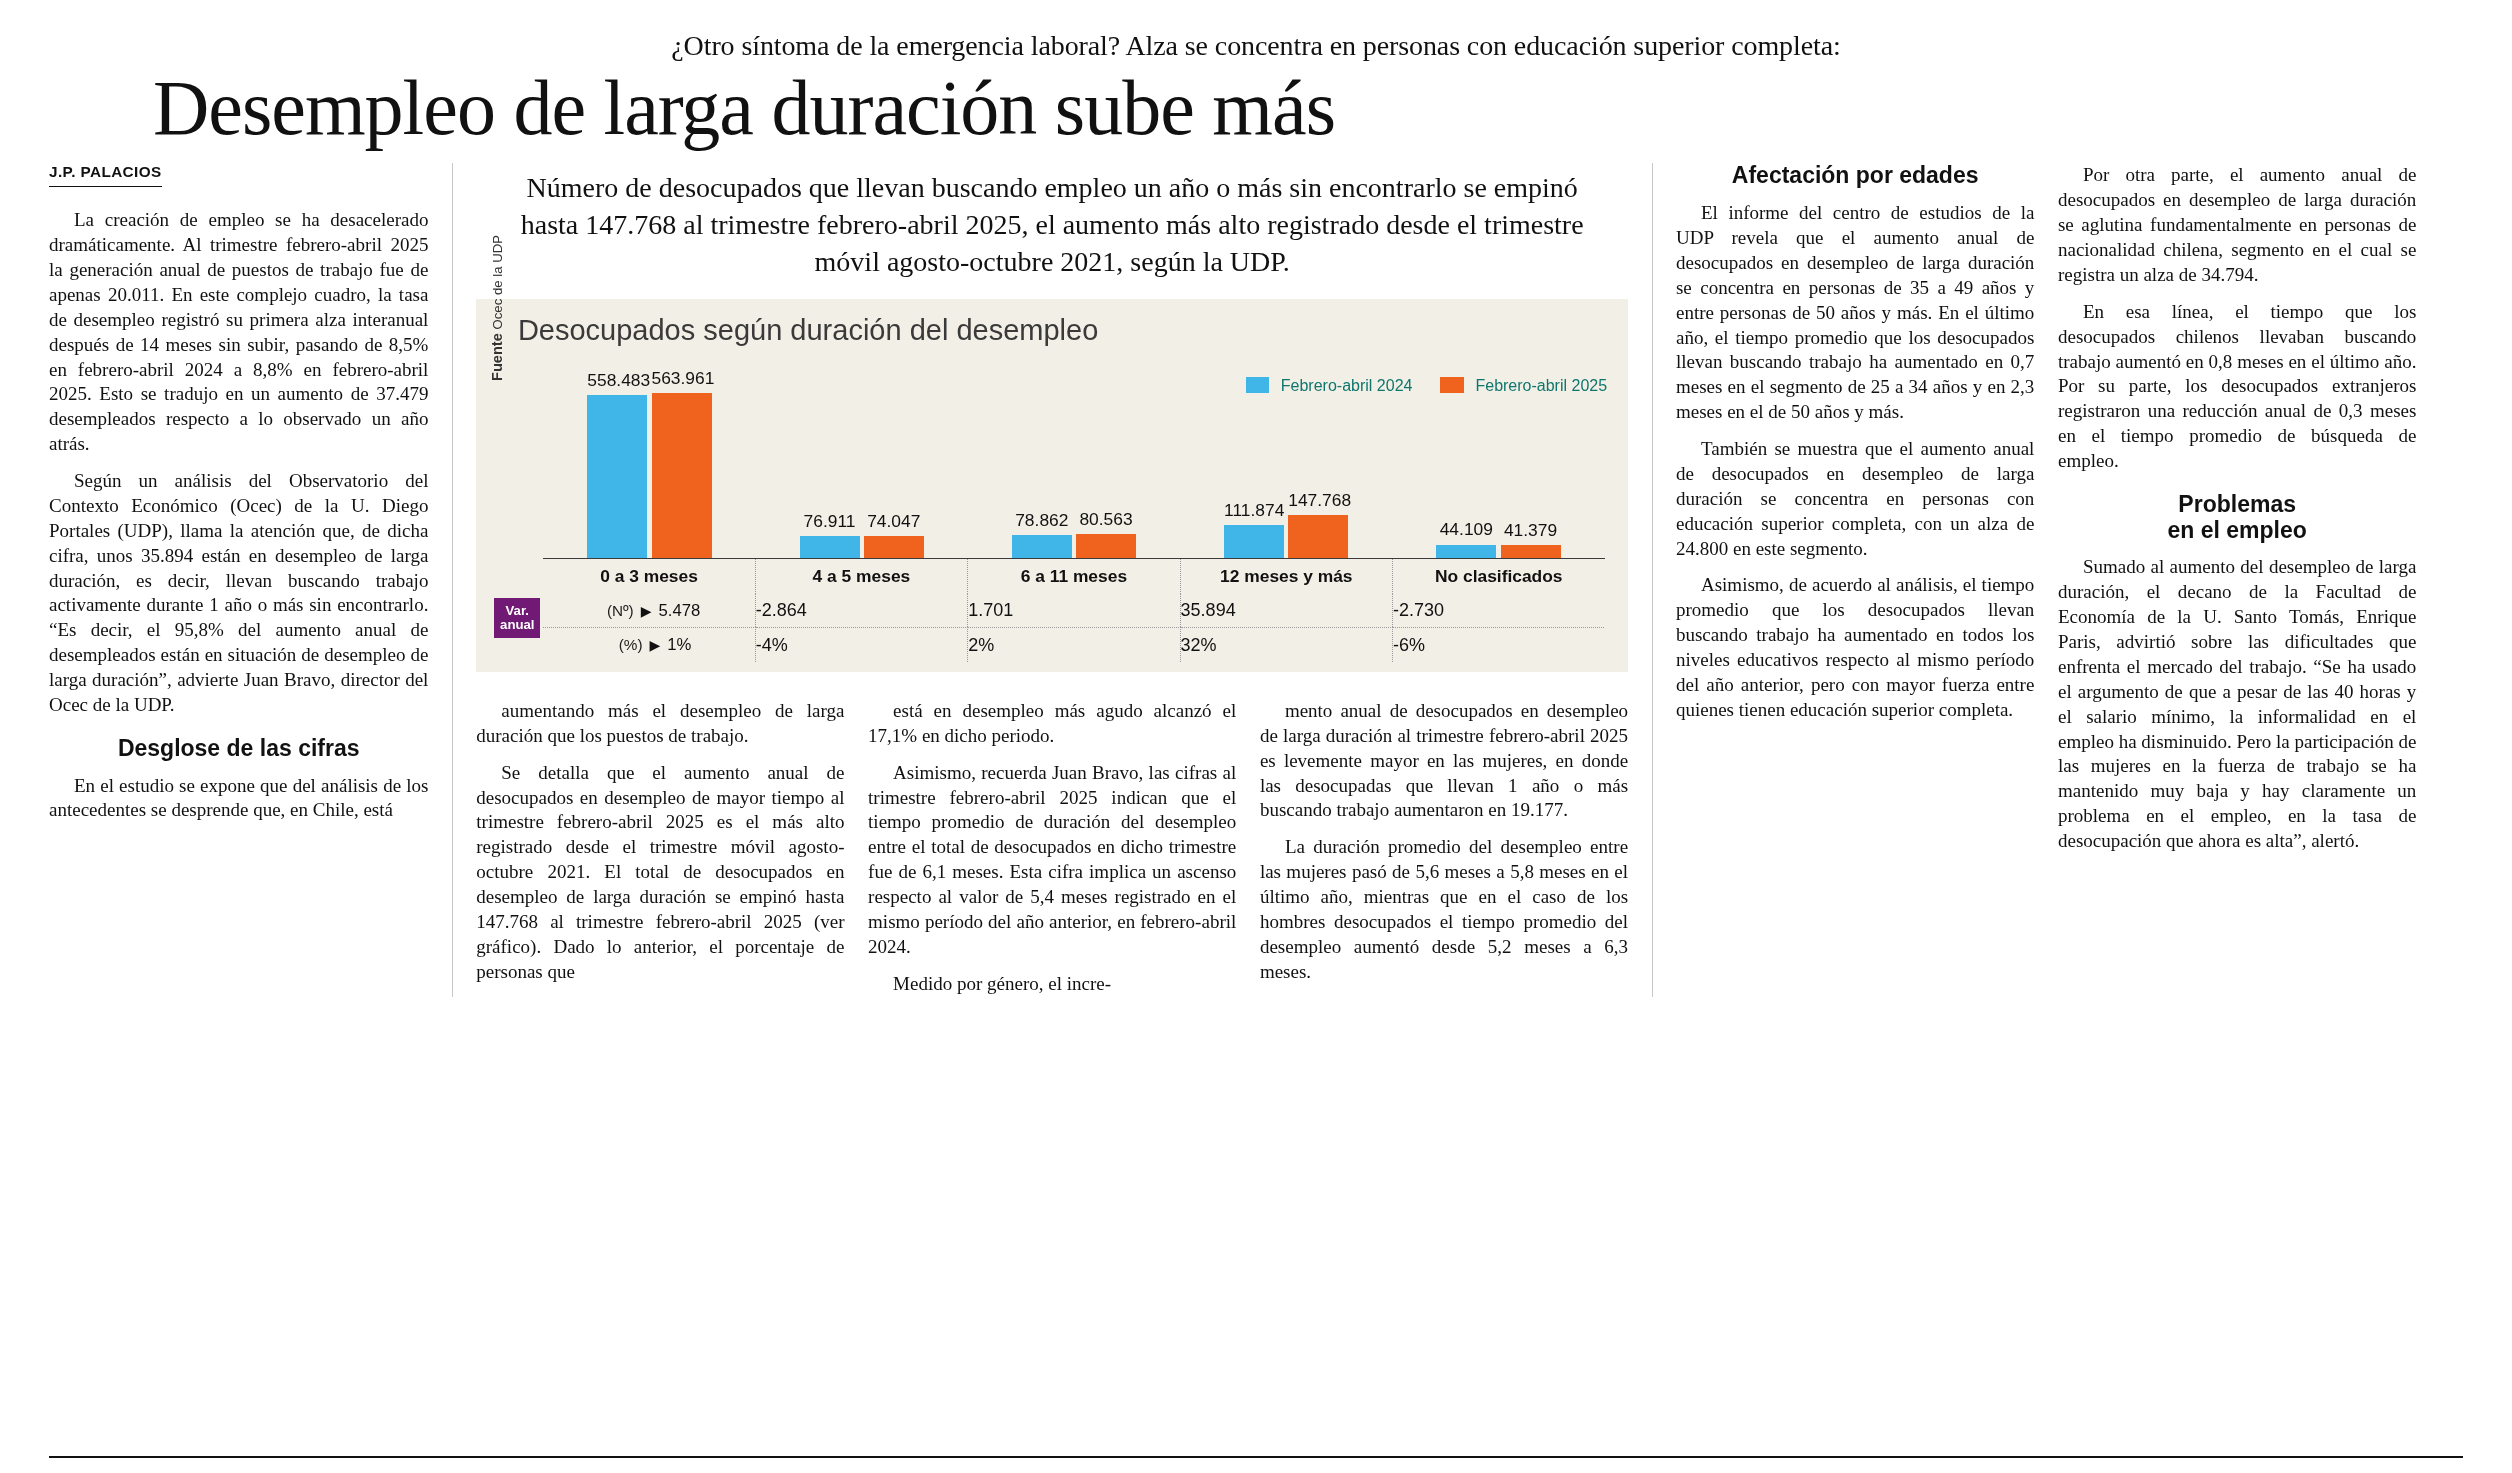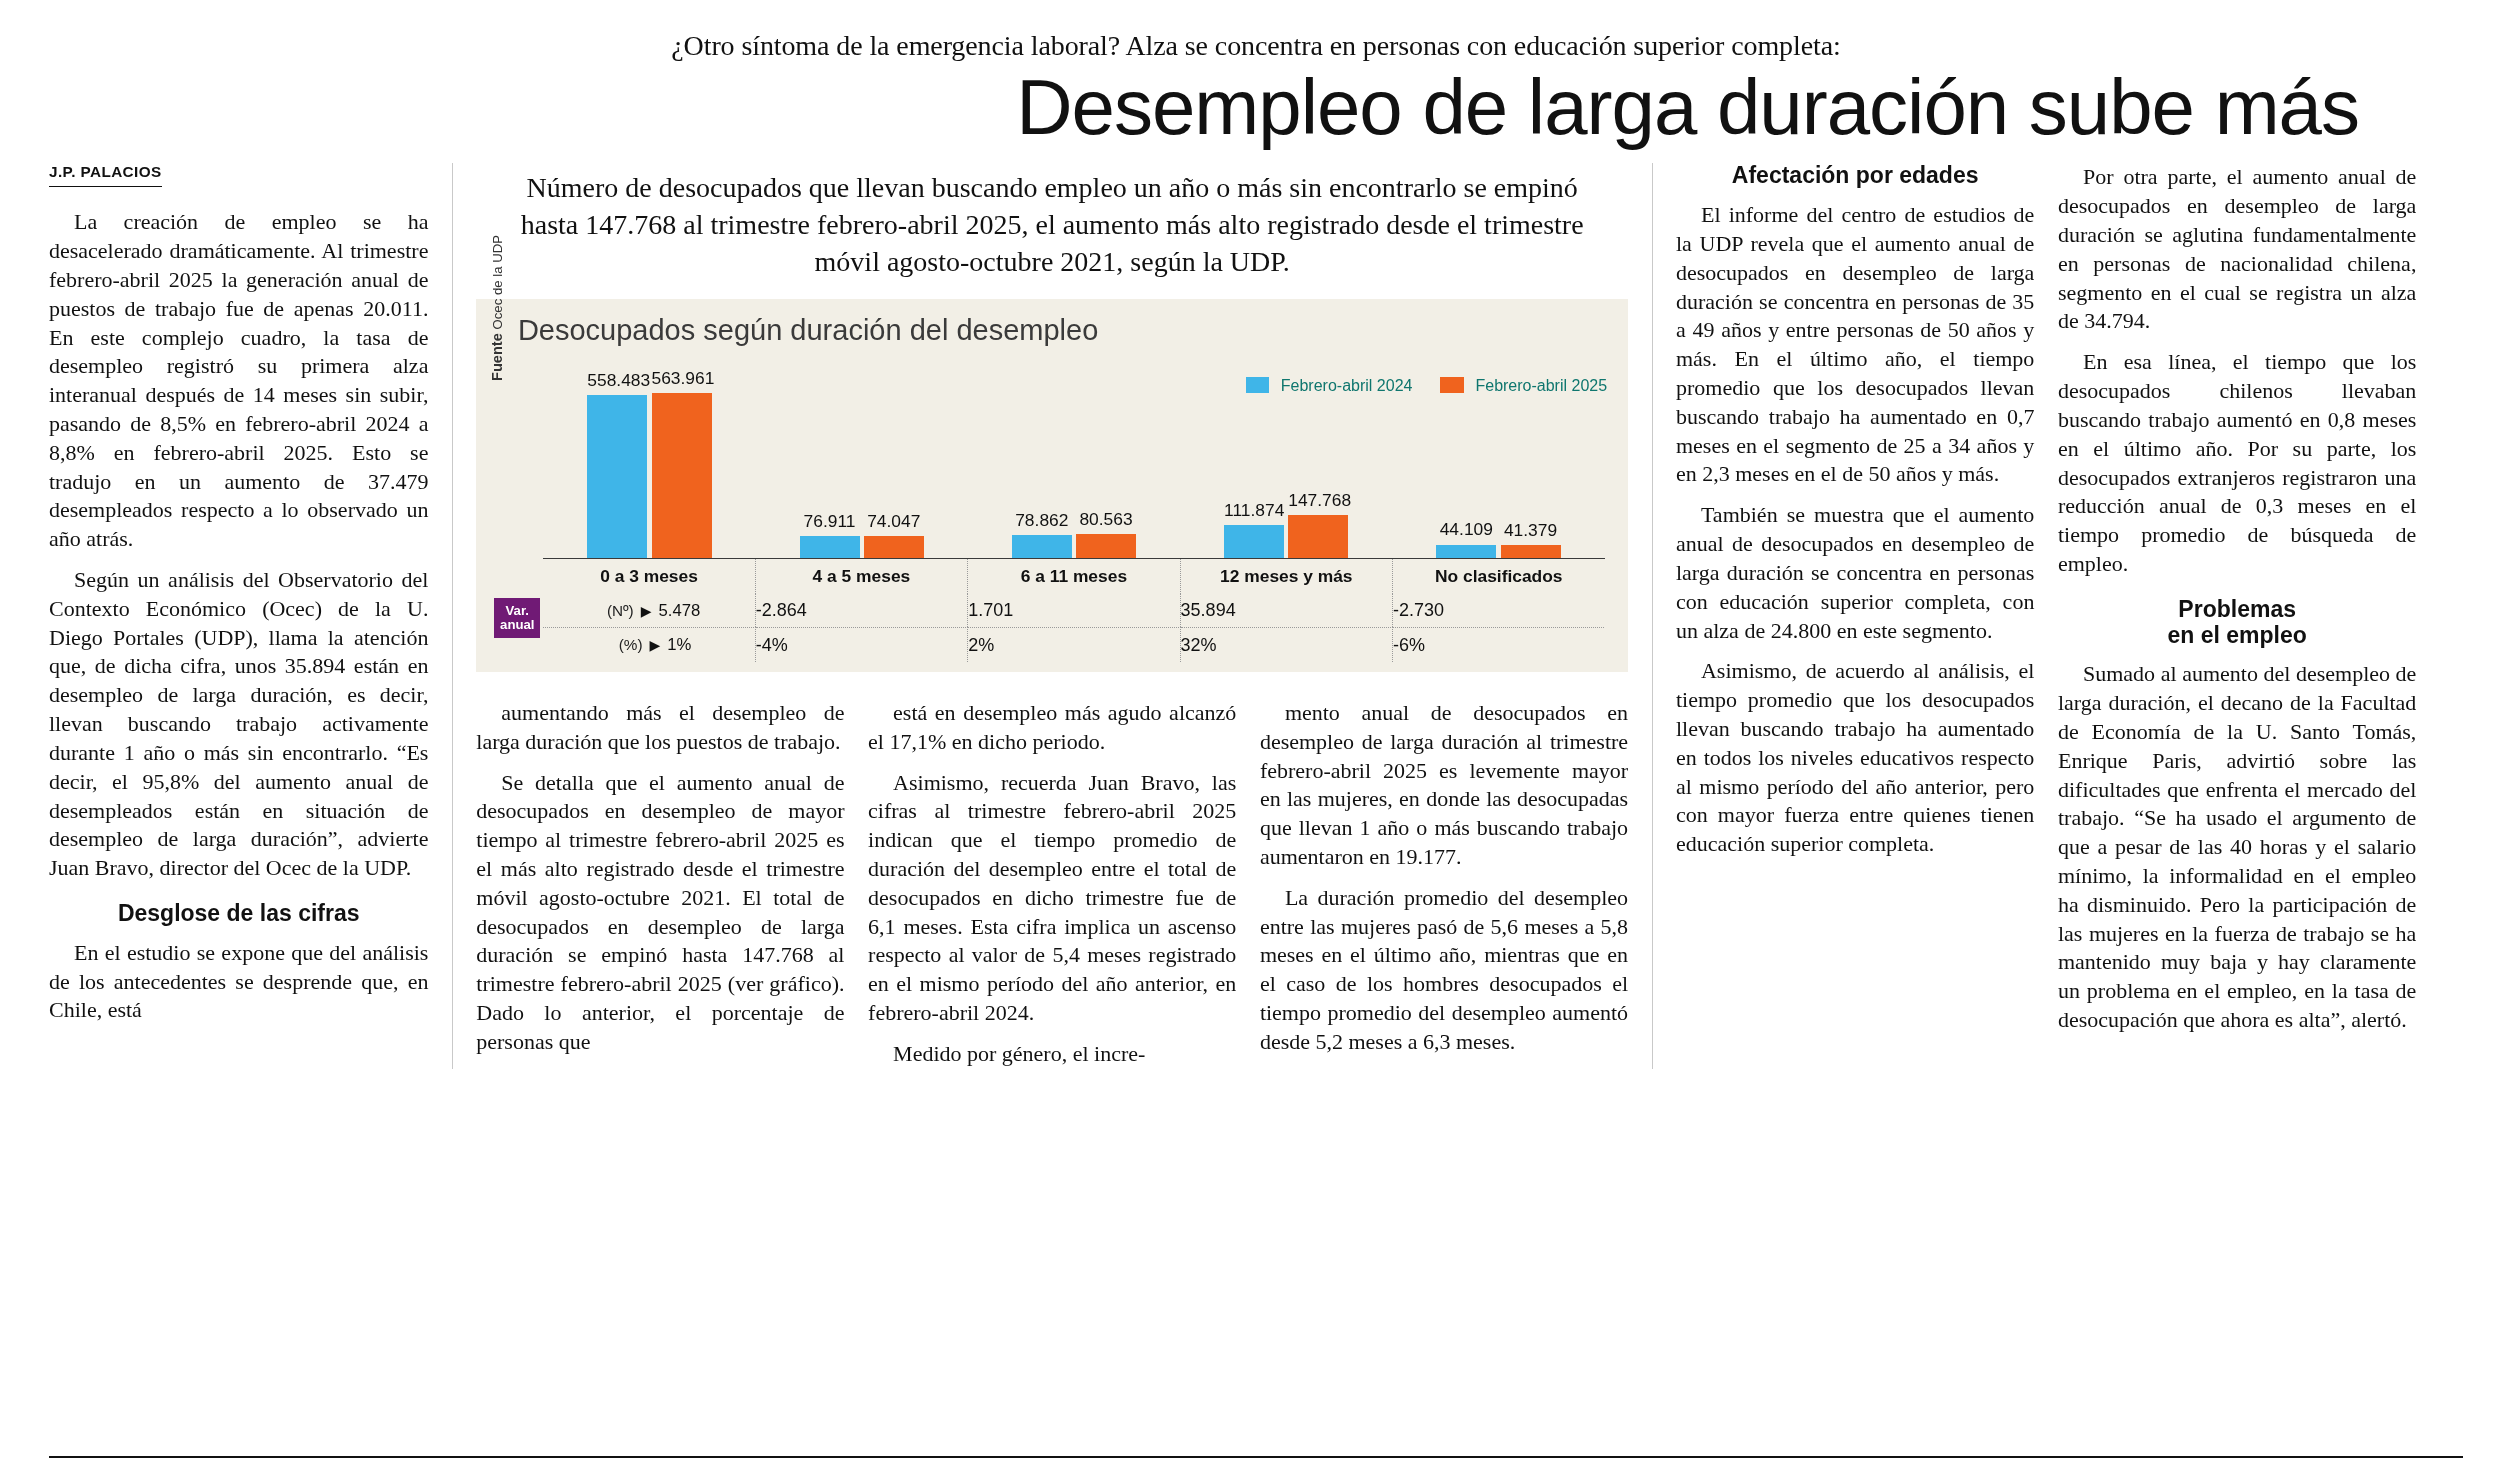--- a/index.html
+++ b/index.html
@@ -21,22 +21,22 @@
   
   .kicker {
     text-align: center;
     font-family: "Liberation Serif", serif;
     font-size: 28px;
     line-height: 1.2;
     letter-spacing: -0.1px;
     margin: 9.7px 0 4.2px 0;
   }
   .headline {
-    text-align: right;
-    font-family: Liberation Sans, sans-serif;
+    text-align: left;
+    font-family: Liberation Serif, serif;
     font-size: 78px;
     line-height: 1.04;
     font-weight: 400;
     letter-spacing: -1px;
     margin: 2.8px 0 0 0;
     padding: 0 104px;
   }
   
   .content {
     display: grid;
@@ -54,21 +54,21 @@
     font-size: 15.3px;
     font-weight: bold;
     letter-spacing: 0.4px;
     border-bottom: 1.4px solid #111;
     display: inline-block;
     padding-bottom: 4.2px;
     margin-bottom: 9.7px;
   }
   p.body {
     font-family: "Liberation Serif", serif;
-    font-size: 22px;
+    font-size: 19px;
     line-height: 1.31;
     text-align: justify;
     margin: 12px 0 0 0;
     text-indent: 25px;
     hyphens: auto;
   }
   p.body.first { text-indent: 25px; }
   h3.subhead {
     font-family: Liberation Sans, sans-serif;
     font-size: 23px;

